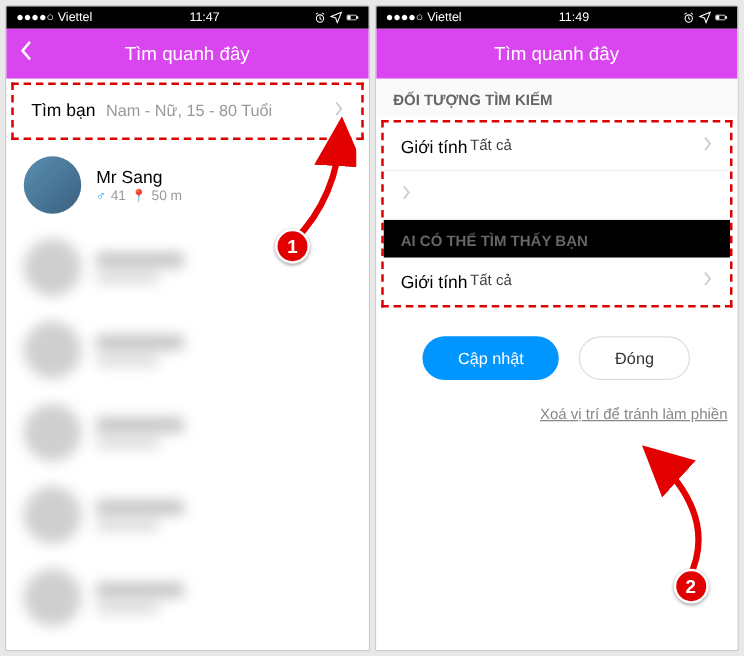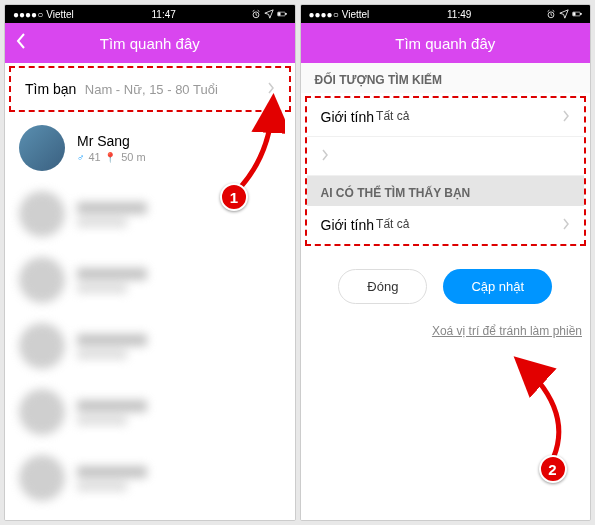--- a/index.html
+++ b/index.html
@@ -200,35 +200,35 @@
         </div>
         <span class="chevron"><svg width="8" height="12" viewBox="0 0 8 12" fill="none" stroke="#ccc" stroke-width="1.5">
               <path d="M2 1l4 5-4 5"></path>
             </svg></span>
       </div>
       <div class="setting-row">
         <span class="chevron"><svg width="8" height="12" viewBox="0 0 8 12" fill="none" stroke="#ccc" stroke-width="1.5">
               <path d="M2 1l4 5-4 5"></path>
             </svg></span>
       </div>
-      <div class="section-header" style="background:#e5e5e5;">AI CÓ THỂ TÌM THẤY BẠN</div>
+      <div class="section-header" style="background:#000000;">AI CÓ THỂ TÌM THẤY BẠN</div>
       <div class="setting-row" style="border-bottom:none;">
         <div class="setting-left">
           <span class="setting-label">Giới tính</span>
           <span class="setting-value">Tất cả</span>
         </div>
         <span class="chevron"><svg width="8" height="12" viewBox="0 0 8 12" fill="none" stroke="#ccc" stroke-width="1.5">
               <path d="M2 1l4 5-4 5"></path>
             </svg></span>
       </div>
     </div>
 
     <div class="btn-row">
+      <button class="btn btn-update">Cập nhật</button>
       <button class="btn btn-close">Đóng</button>
-      <button class="btn btn-update">Cập nhật</button>
     </div>
     <div class="link-row">Xoá vị trí để tránh làm phiền</div>
 
     <svg class="arrow-svg" style="left:190px; top:290px;" width="90" height="120" viewBox="0 0 90 120">
       <defs>
           <marker id="ah2" markerWidth="8" markerHeight="8" refX="6" refY="4" orient="auto">
             <polygon points="0 0, 8 4, 0 8" fill="#e20000"></polygon>
           </marker>
         </defs>
       <path d="M60 110 Q 85 60 30 10" stroke="#e20000" stroke-width="5" fill="none" marker-end="url(#ah2)"></path>

